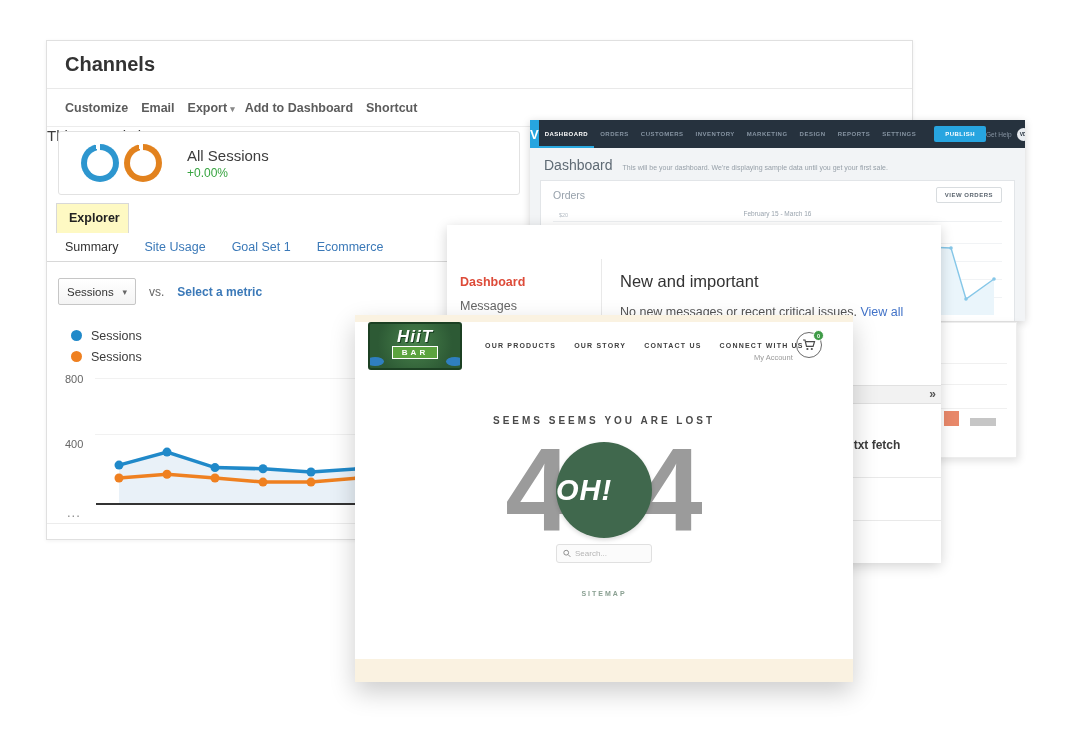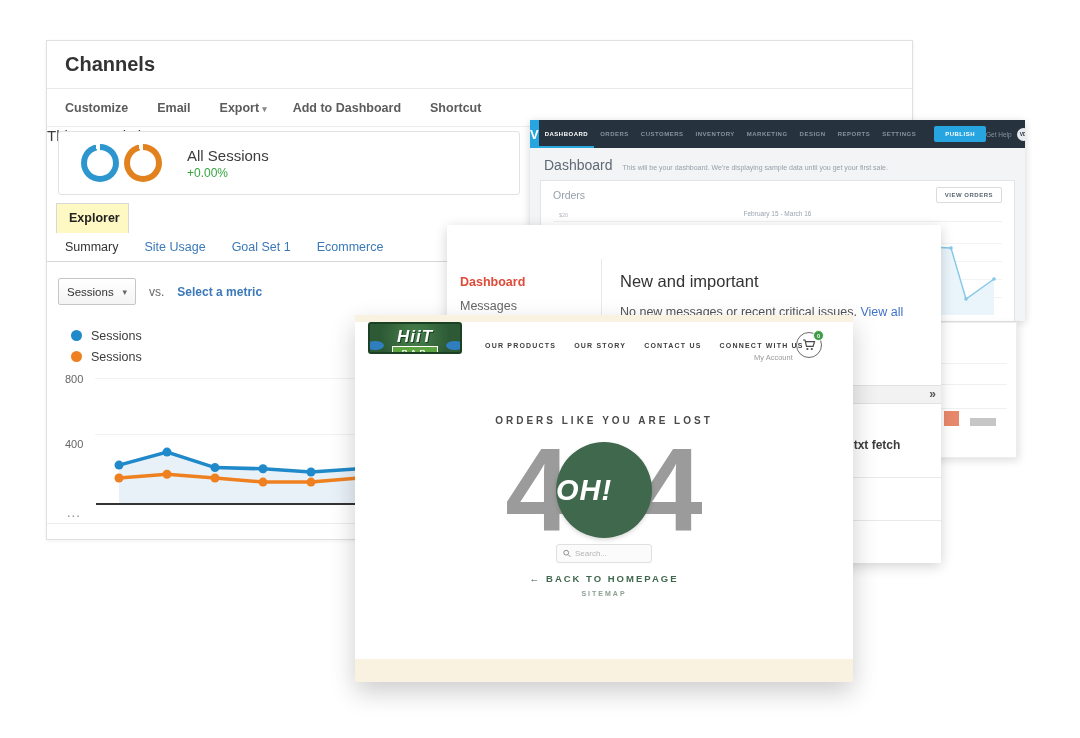--- a/index.html
+++ b/index.html
@@ -5,21 +5,21 @@
   *{box-sizing:border-box;margin:0;padding:0}
   html,body{background:#fff}
   body{font-family:"Liberation Sans",sans-serif;-webkit-font-smoothing:antialiased}
   #stage{position:relative;width:1080px;height:738px;background:#fff;overflow:hidden}
   .win{position:absolute;background:#fff}
 
   
   #ga{left:46px;top:40px;width:867px;height:500px;border:1px solid #e0e0e0;box-shadow:0 1px 4px rgba(0,0,0,.06);z-index:1;overflow:hidden}
   .ga-title-row{height:48px;border-bottom:1px solid #e9e9e9;display:flex;align-items:center;padding-left:18px}
   .ga-title{font-size:20px;font-weight:700;color:#333}
-  .ga-toolbar{height:38px;border-bottom:1px solid #ececec;display:flex;align-items:center;padding-left:18px;gap:26px}
+  .ga-toolbar{height:38px;border-bottom:1px solid #ececec;display:flex;align-items:center;padding-left:18px;gap:10px}
   .ga-tool{font-size:12.5px;font-weight:700;color:#5c5c5c;cursor:default;white-space:nowrap}
   .ga-tool .caret{font-size:9px;color:#888;margin-left:3px}
   .ga-report-note{margin-left:auto;font-size:15px;color:#3c3c3c;white-space:nowrap;overflow:hidden;transform:translateY(7px)}
   .ga-sessions-card{position:absolute;left:11px;top:90px;width:462px;height:64px;border:1px solid #e2e2e2;border-radius:3px;display:flex;align-items:center;padding-left:22px;background:#fff}
   .donut{width:38px;height:38px;border-radius:50%;position:relative;margin-right:5px}
   .donut::after{content:"";position:absolute;inset:6px;background:#fff;border-radius:50%}
   .ga-badge-text{margin-left:20px}
   .ga-badge-label{font-size:15px;color:#3c3c3c}
   .ga-badge-delta{font-size:12px;color:#36a43f;margin-top:2px}
   .ga-tab{position:absolute;left:9px;top:162px;width:73px;height:30px;background:#fef9c3;border:1px solid #d8d8d8;border-bottom:none;z-index:2;font-size:12.5px;font-weight:700;color:#222;line-height:29px;padding-left:12px}
@@ -84,21 +84,21 @@
   .sc-viewall{color:#4273c8}
   .sc-band{position:absolute;left:0;right:0;top:160px;height:19px;background:#f2f2f2;border-top:1px solid #e1e1e1;border-bottom:1px solid #e1e1e1}
   .sc-expand{position:absolute;right:5px;top:1px;font-size:12px;color:#555;font-weight:700}
   .sc-row-label{position:absolute;left:366px;top:213px;font-size:12px;font-weight:700;color:#3c3c3c;white-space:nowrap}
   .sc-div{position:absolute;left:390px;right:0;height:1px;background:#e9e9e9}
 
   
   #nf{left:355px;top:315px;width:498px;height:367px;box-shadow:0 10px 24px rgba(0,0,0,.20);z-index:4;overflow:hidden}
   .nf-strip-top{height:7px;background:#faf2e1}
   .nf-header{position:relative;height:48px;background:#fff}
-  .nf-logo{position:absolute;left:13px;top:0;width:94px;height:32px;background:radial-gradient(circle at 50% 42%,#48814b 0%,#2d5a35 72%);border:2px solid #1c4023;border-radius:3px;overflow:hidden}
+  .nf-logo{position:absolute;left:13px;top:0;width:94px;height:48px;background:radial-gradient(circle at 50% 42%,#48814b 0%,#2d5a35 72%);border:2px solid #1c4023;border-radius:3px;overflow:hidden}
   .nf-logo .l1{display:block;text-align:center;font-style:italic;font-weight:700;font-size:17px;line-height:18px;color:#fff;letter-spacing:1px;margin-top:4px;text-shadow:1px 1px 0 #173d1f}
   .nf-logo .l2{display:block;width:46px;margin:0 auto;background:#5ba33f;border:1px solid #fff;color:#fff;font-size:8px;font-weight:700;letter-spacing:3px;text-align:center;line-height:11px}
   .nf-logo .splash{position:absolute;width:18px;height:9px;background:#2f7fc0;border-radius:50%;bottom:2px}
   .nf-logo .splash.left{left:-4px}
   .nf-logo .splash.right{right:-4px}
   .nf-nav{position:absolute;left:130px;top:0;height:46px;display:flex;align-items:center;gap:18px}
   .nf-nav-item{font-size:7px;font-weight:700;letter-spacing:1.2px;color:#3d3d3d;white-space:nowrap}
   .nf-account{position:absolute;left:399px;top:31px;font-size:7.5px;color:#9a9a9a}
   .nf-cart{position:absolute;left:441px;top:10px;width:26px;height:26px;border:1.5px solid #6b6b6b;border-radius:50%;display:flex;align-items:center;justify-content:center}
   .nf-cart-badge{position:absolute;top:-3px;right:-3px;width:11px;height:11px;border-radius:50%;background:#3f9b47;border:1px solid #fff;color:#fff;font-size:5.5px;font-weight:700;display:flex;align-items:center;justify-content:center}
@@ -303,35 +303,32 @@
       <span class="nf-account">My Account</span>
       <span class="nf-cart">
         <svg width="14" height="12" viewBox="0 0 14 12">
           <path d="M1 1 h2 l1.5 6.3 h6.6 l1.4-4.6 H4" fill="none" stroke="#4a4a4a" stroke-width="1.2"></path>
           <circle cx="5.4" cy="10" r="1.1" fill="#4a4a4a"></circle>
             <circle cx="9.8" cy="10" r="1.1" fill="#4a4a4a"></circle>
         </svg>
         <span class="nf-cart-badge">0</span>
       </span>
     </div>
-    <div class="nf-tagline">ORDERS LIKE YOU ARE LOST</div>
+    <div class="nf-tagline">SEEMS SEEMS YOU ARE LOST</div>
     <div class="nf-404">
       <span class="nf-four">4</span>
       <span class="nf-circle">
         <span class="nf-oh">OH!</span>
       </span>
       <span class="nf-four">4</span>
     </div>
     <div class="nf-search">
       <svg width="9" height="9" viewBox="0 0 9 9">
         <circle cx="3.6" cy="3.6" r="2.7" fill="none" stroke="#8a8a8a" stroke-width="1.1"></circle>
         <path d="M5.8 5.8 L8.3 8.3" stroke="#8a8a8a" stroke-width="1.1"></path>
       </svg>
       <input type="text" placeholder="Search..." style="">
     </div>
-    <div class="nf-back">
-      <span class="arr">←</span><span>BACK TO HOMEPAGE</span>
-    </div>
     <div class="nf-sitemap">SITEMAP</div>
     <div class="nf-strip-bottom"></div>
   </div>
 
 </div>
 
 </body></html>

